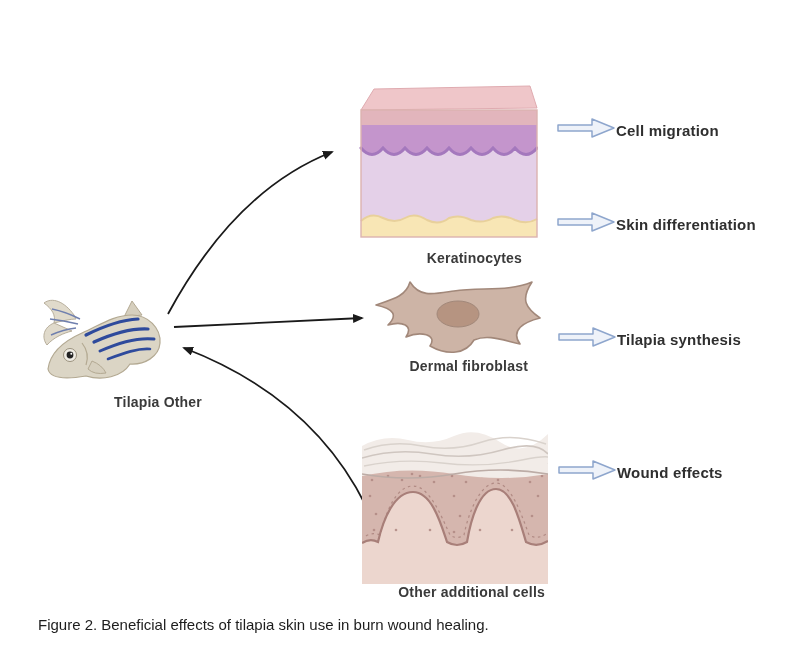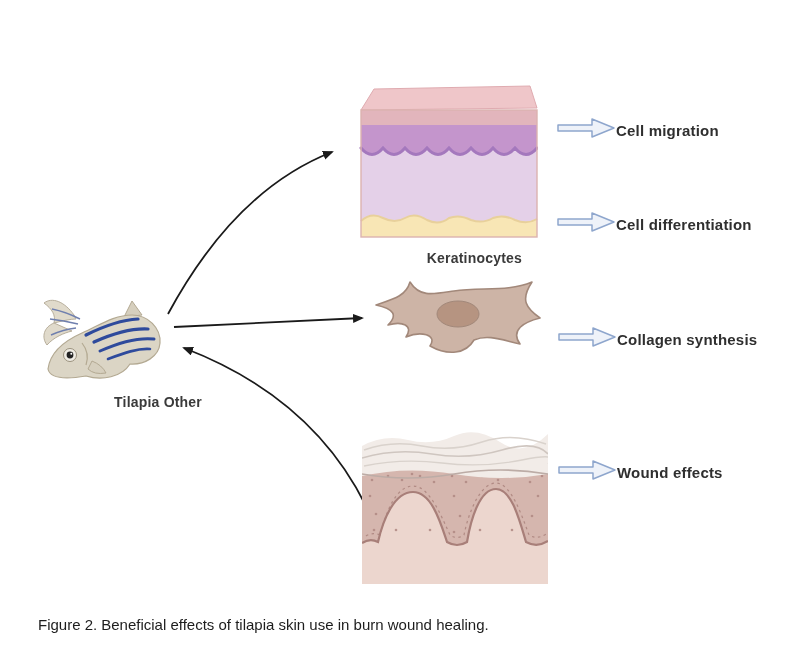--- a/index.html
+++ b/index.html
@@ -80,20 +80,21 @@
   <div class="illus-label" style="left:340px;top:250px">Keratinocytes</div>
 
   <svg class="abs" style="left:368px;top:276px" width="178" height="82" viewBox="0 0 178 82">
     <path d="M42,6 C52,22 66,18 86,15 C114,11 140,16 164,6
              C152,24 158,32 172,42 C156,46 142,54 152,68
              C134,64 120,58 106,64 C98,78 80,80 62,70
              C70,58 52,55 38,61 C46,49 34,45 20,49
              C30,39 26,33 8,29 C26,23 38,20 42,6 Z" fill="#cdb4a6" stroke="#a2887a" stroke-width="1.6" stroke-linejoin="round"></path>
     <ellipse cx="90" cy="38" rx="21" ry="13" fill="#b69481" stroke="#a2887a" stroke-width="1"></ellipse>
   </svg>
+  <div class="illus-label" style="left:346px;top:358px">Dermal fibroblast</div>
 
   <svg class="abs" style="left:362px;top:430px" width="186" height="154" viewBox="0 0 186 154">
     <rect x="0" y="20" width="186" height="134" fill="#ecd6ce"></rect>
 
     <path d="M0,40 Q20,30 45,36 T92,32 T140,38 T186,30 L186,120 L0,120 Z" fill="#d5b6ae"></path>
 
     <path d="M0,154 L0,113 Q8,108 16,112 C21,90 32,62 51,62 C70,62 79,94 85,112
              Q95,118 105,112 C109,88 118,59 134,59 C150,59 158,92 164,112
              Q175,118 186,111 L186,154 Z" fill="#ecd6ce"></path>
     <path d="M0,113 Q8,108 16,112 C21,90 32,62 51,62 C70,62 79,94 85,112
@@ -132,40 +133,41 @@
         <circle cx="112" cy="42" r="1.3"></circle>
         <circle cx="160" cy="40" r="1.3"></circle>
     </g>
 
     <path d="M0,16 Q22,4 46,10 T92,6 T138,12 T186,4 L186,44 Q140,52 92,44 T0,46 Z" fill="#f2ece8"></path>
     <path d="M2,20 Q30,10 60,16 T120,12 T184,14" fill="none" stroke="#d9d2cc" stroke-width="1.6"></path>
     <path d="M0,28 Q34,18 70,24 T140,20 T186,24" fill="none" stroke="#cfc6c0" stroke-width="1.6"></path>
     <path d="M2,36 Q40,28 80,33 T160,30 T186,34" fill="none" stroke="#d9d2cc" stroke-width="1.4"></path>
     <path d="M0,44 Q46,52 92,44 T186,44" fill="none" stroke="#bcaca6" stroke-width="1.6"></path>
   </svg>
+  <div class="illus-label" style="left:363px;top:584px">Other additional cells</div>
 
   <div class="outcome-row" style="left:556px;top:117px">
     <svg width="60" height="22" viewBox="0 0 60 22">
       <polygon points="2,8 36,8 36,2 58,11 36,20 36,14 2,14" fill="#eef2f9" stroke="#8ea6cd" stroke-width="1.5" stroke-linejoin="round"></polygon>
     </svg>
     <span class="outcome-label">Cell migration</span>
   </div>
 
   <div class="outcome-row" style="left:556px;top:211px">
     <svg width="60" height="22" viewBox="0 0 60 22">
       <polygon points="2,8 36,8 36,2 58,11 36,20 36,14 2,14" fill="#eef2f9" stroke="#8ea6cd" stroke-width="1.5" stroke-linejoin="round"></polygon>
     </svg>
-    <span class="outcome-label">Cell differentiation</span>
+    <span class="outcome-label">Skin differentiation</span>
   </div>
 
   <div class="outcome-row" style="left:557px;top:326px">
     <svg width="60" height="22" viewBox="0 0 60 22">
       <polygon points="2,8 36,8 36,2 58,11 36,20 36,14 2,14" fill="#eef2f9" stroke="#8ea6cd" stroke-width="1.5" stroke-linejoin="round"></polygon>
     </svg>
-    <span class="outcome-label">Collagen synthesis</span>
+    <span class="outcome-label">Tilapia synthesis</span>
   </div>
 
   <div class="outcome-row" style="left:557px;top:459px">
     <svg width="60" height="22" viewBox="0 0 60 22">
       <polygon points="2,8 36,8 36,2 58,11 36,20 36,14 2,14" fill="#eef2f9" stroke="#8ea6cd" stroke-width="1.5" stroke-linejoin="round"></polygon>
     </svg>
     <span class="outcome-label">Wound effects</span>
   </div>
 
   <div class="caption">

